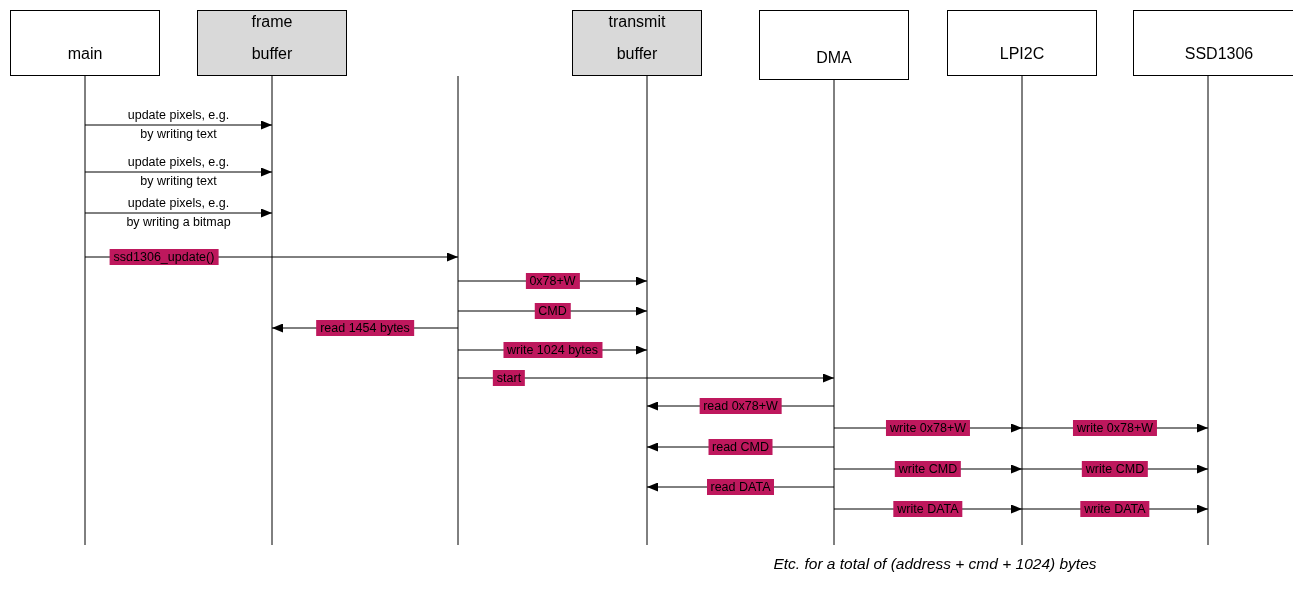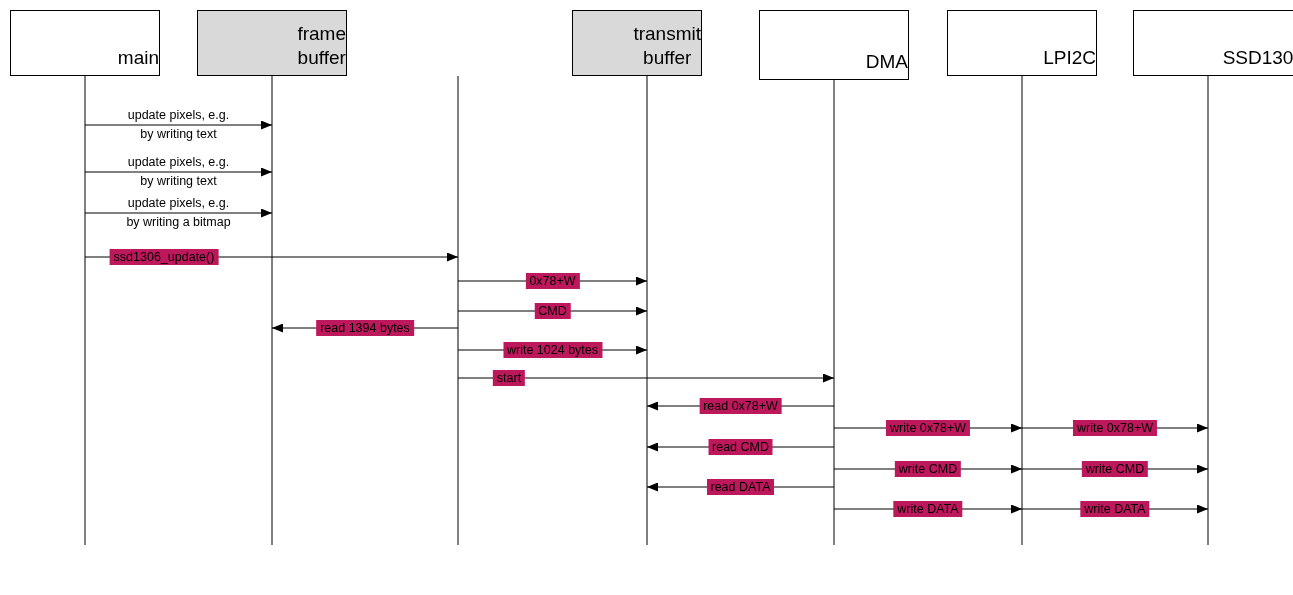--- a/index.html
+++ b/index.html
@@ -12,24 +12,24 @@
     background: #ffffff;
     overflow: hidden;
   }
   #svg-layer { position: absolute; left: 0; top: 0; }
   .actor-box {
     position: absolute;
     border: 1px solid #000;
     background: #ffffff;
     display: flex;
     align-items: flex-end;
-    justify-content: flex-end;
+    justify-content: center;
     text-align: center;
-    font-size: 19px;
-    line-height: 24px;
+    font-size: 16px;
+    line-height: 32px;
     padding-bottom: 5px;
   }
   .actor-box.shaded { background: #d9d9d9; }
   .msg-label {
     position: absolute;
     transform: translate(-50%, -50%);
     font-size: 12.5px;
     line-height: 19px;
     text-align: center;
     white-space: nowrap;
@@ -76,20 +76,21 @@
       <line x1="834" y1="406" x2="647" y2="406" stroke="#000000" stroke-width="1" marker-end="url(#arrowhead)"></line>
       <line x1="834" y1="428" x2="1022" y2="428" stroke="#000000" stroke-width="1" marker-end="url(#arrowhead)"></line>
       <line x1="1022" y1="428" x2="1208" y2="428" stroke="#000000" stroke-width="1" marker-end="url(#arrowhead)"></line>
       <line x1="834" y1="447" x2="647" y2="447" stroke="#000000" stroke-width="1" marker-end="url(#arrowhead)"></line>
       <line x1="834" y1="469" x2="1022" y2="469" stroke="#000000" stroke-width="1" marker-end="url(#arrowhead)"></line>
       <line x1="1022" y1="469" x2="1208" y2="469" stroke="#000000" stroke-width="1" marker-end="url(#arrowhead)"></line>
       <line x1="834" y1="487" x2="647" y2="487" stroke="#000000" stroke-width="1" marker-end="url(#arrowhead)"></line>
       <line x1="834" y1="509" x2="1022" y2="509" stroke="#000000" stroke-width="1" marker-end="url(#arrowhead)"></line>
       <line x1="1022" y1="509" x2="1208" y2="509" stroke="#000000" stroke-width="1" marker-end="url(#arrowhead)"></line>
     </svg>
+  <div class="footnote" style="left: 935px; top: 564px;">Etc. for a total of (address + cmd + 1024) bytes</div>
 <div class="actor-box" style="left: 10px; top: 10px; width: 150px; height: 66px;">
       <div>main</div>
     </div>
     <div class="actor-box shaded" style="left: 197px; top: 10px; width: 150px; height: 66px;">
       <div>frame<br>buffer</div>
     </div>
     <div class="actor-box shaded" style="left: 572px; top: 10px; width: 130px; height: 66px;">
       <div>transmit<br>buffer</div>
     </div>
     <div class="actor-box" style="left: 759px; top: 10px; width: 150px; height: 70px;">
@@ -100,21 +101,21 @@
     </div>
     <div class="actor-box" style="left: 1133px; top: 10px; width: 172px; height: 66px;">
       <div>SSD1306</div>
     </div>
     <div class="msg-label" style="left: 178.5px; top: 125px;">update pixels, e.g.<br>by writing text</div>
     <div class="msg-label" style="left: 178.5px; top: 172px;">update pixels, e.g.<br>by writing text</div>
     <div class="msg-label" style="left: 178.5px; top: 213px;">update pixels, e.g.<br>by writing a bitmap</div>
     <div class="msg-label single" style="left: 164px; top: 257px;">ssd1306_update()</div>
     <div class="msg-label single" style="left: 552.5px; top: 281px;">0x78+W</div>
     <div class="msg-label single" style="left: 552.5px; top: 311px;">CMD</div>
-    <div class="msg-label single" style="left: 365px; top: 328px;">read 1394 bytes</div>
+    <div class="msg-label single" style="left: 365px; top: 328px;">read 1454 bytes</div>
     <div class="msg-label single" style="left: 552.5px; top: 350px;">write 1024 bytes</div>
     <div class="msg-label single" style="left: 509px; top: 378px;">start</div>
     <div class="msg-label single" style="left: 740.5px; top: 406px;">read 0x78+W</div>
     <div class="msg-label single" style="left: 928px; top: 428px;">write 0x78+W</div>
     <div class="msg-label single" style="left: 1115px; top: 428px;">write 0x78+W</div>
     <div class="msg-label single" style="left: 740.5px; top: 447px;">read CMD</div>
     <div class="msg-label single" style="left: 928px; top: 469px;">write CMD</div>
     <div class="msg-label single" style="left: 1115px; top: 469px;">write CMD</div>
     <div class="msg-label single" style="left: 740.5px; top: 487px;">read DATA</div>
     <div class="msg-label single" style="left: 928px; top: 509px;">write DATA</div>

